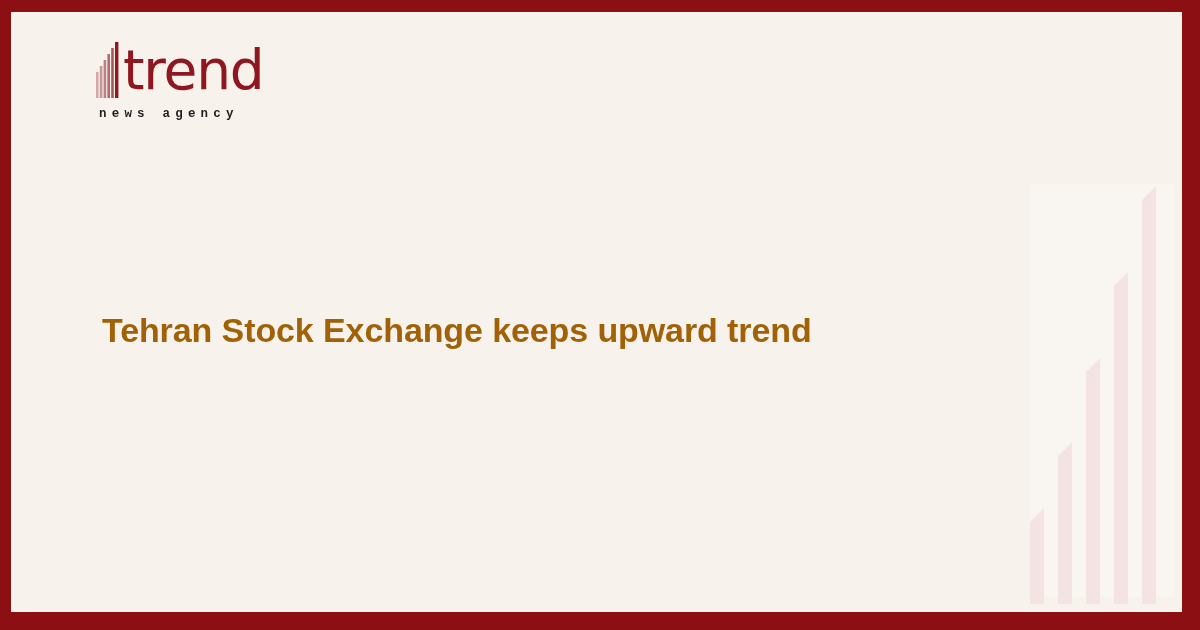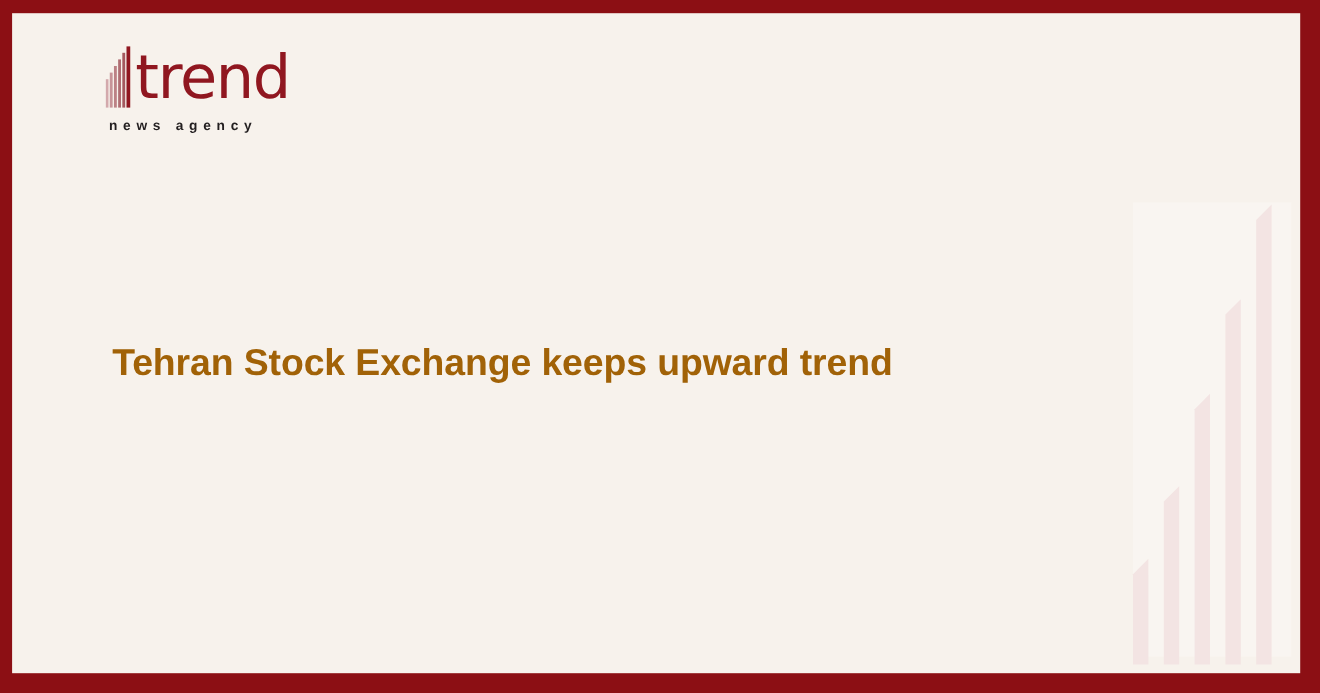--- a/index.html
+++ b/index.html
@@ -50,21 +50,21 @@
     line-height:0.93;
     font-weight:400;
     color:#901720;
     letter-spacing:-1.2px;
     position:relative;
     top:3px;
   }
   #logo-tagline {
     margin-top:3px;
     margin-left:3px;
-    font-family:Liberation Sans, sans-serif;
+    font-family:Liberation Mono, monospace;
     font-size:12.5px;
     font-weight:700;
     color:#231F20;
     letter-spacing:5.2px;
     white-space:nowrap;
   }
 
   
   #headline {
     position:absolute;

